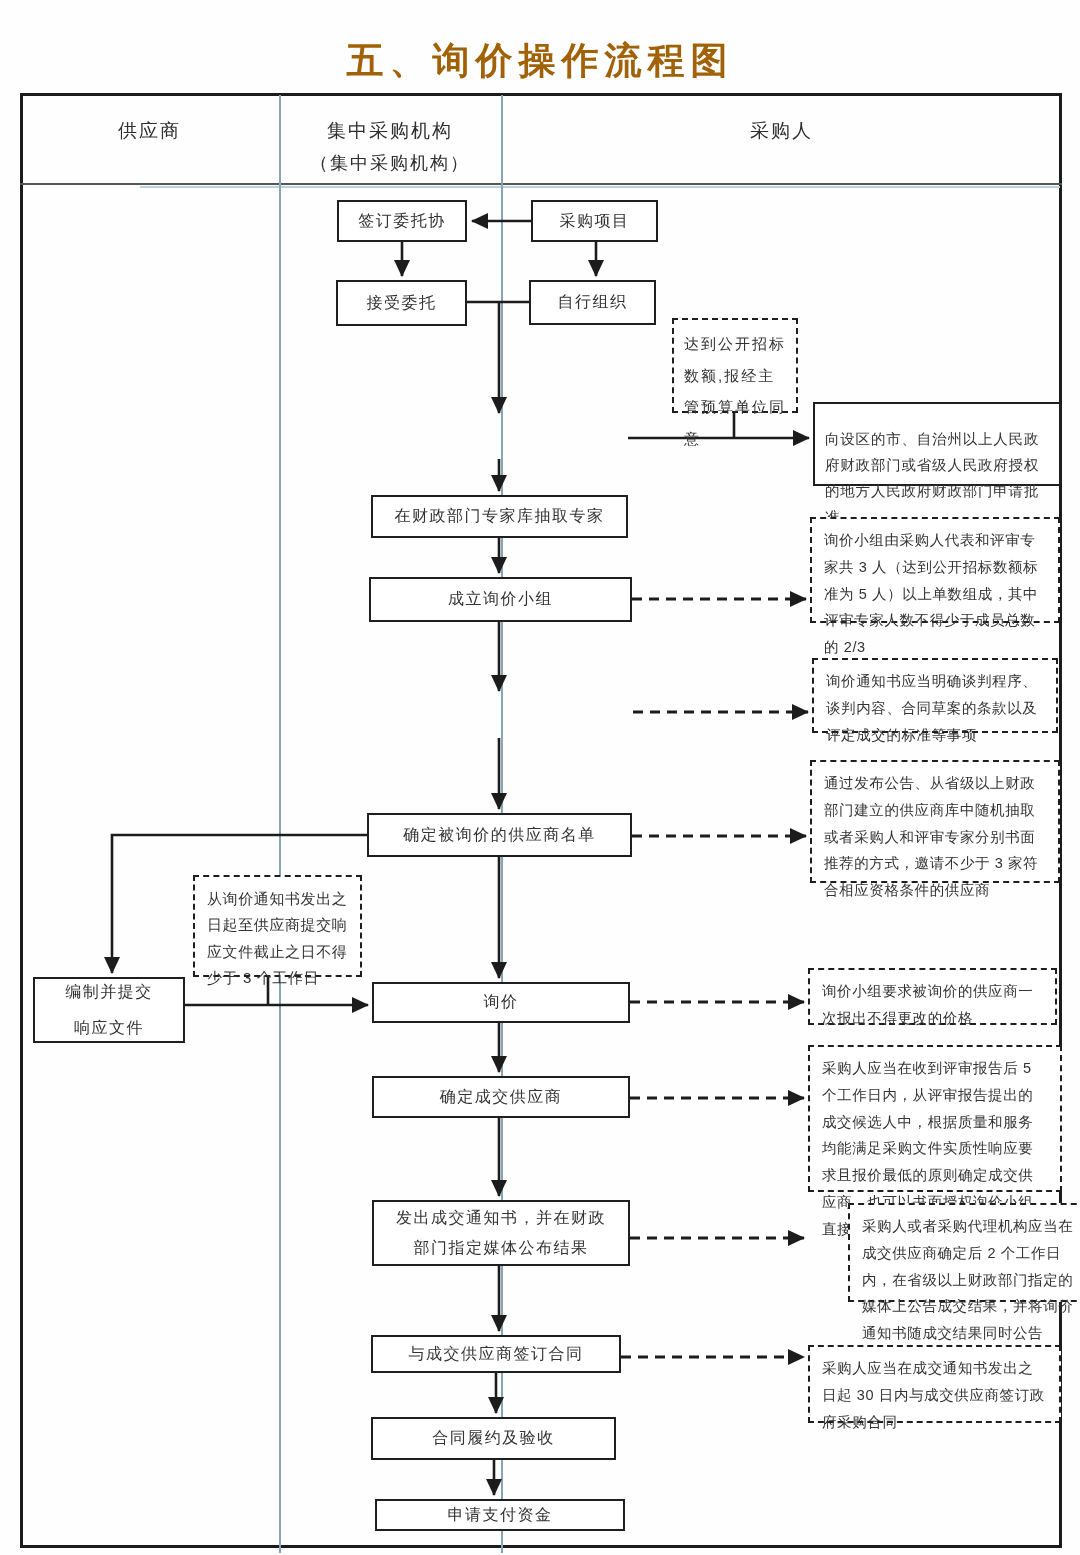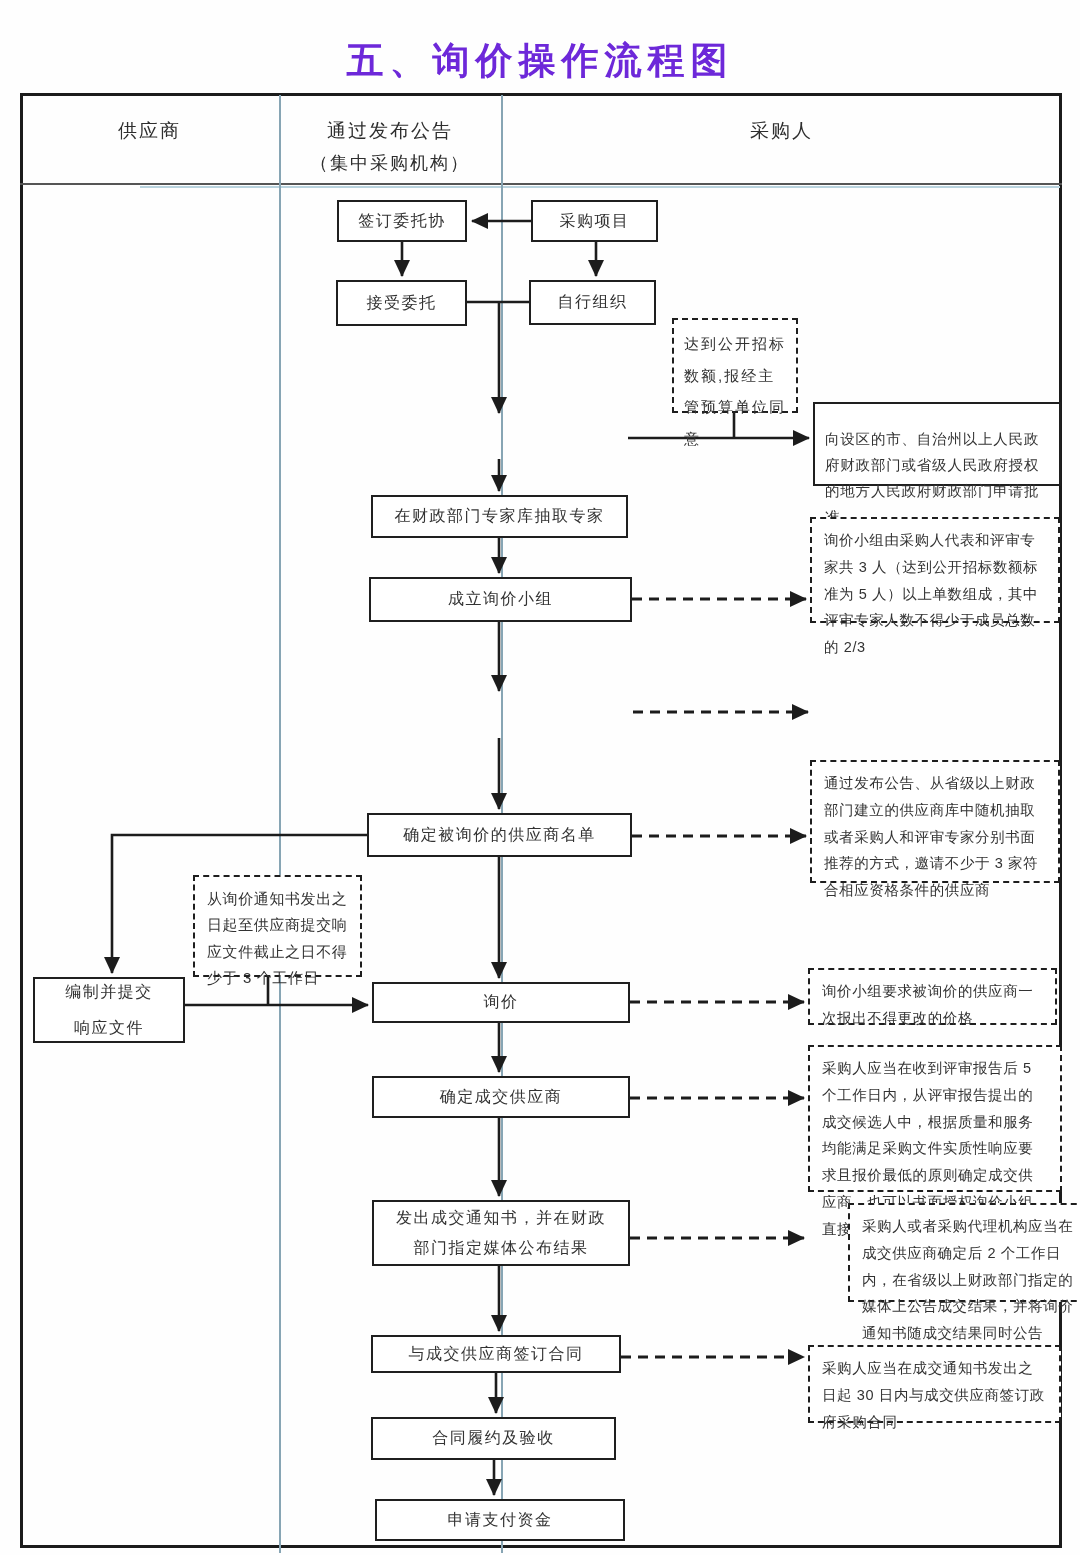--- a/index.html
+++ b/index.html
@@ -1,20 +1,20 @@
 <!DOCTYPE html>
 <html lang="zh"><head>
 <meta charset="utf-8">
 <style>
   html,body{margin:0;padding:0;background:#fff;}
   .page{position:relative;width:1080px;height:1555px;background:#fefefe;overflow:hidden;
         font-family:"Liberation Sans","DejaVu Sans",sans-serif;color:#333;}
   .title{position:absolute;left:0;top:36px;width:100%;text-align:center;
          font-family:Liberation Sans, sans-serif;
-         font-size:37px;font-weight:bold;color:#6d28d9;letter-spacing:6px;}
+         font-size:37px;font-weight:bold;color:#a16207;letter-spacing:6px;}
   .frame{position:absolute;left:20px;top:93px;width:1042px;height:1455px;
          border:3px solid #1b1b1b;box-sizing:border-box;background:transparent;z-index:0;}
   .hdr-sep{position:absolute;left:20px;top:183px;width:1042px;height:2px;background:#555;z-index:1;}
   .hdr-sep-blue{position:absolute;left:140px;top:186px;width:920px;height:2px;background:#b9d3de;z-index:1;}
   .lane-divider{position:absolute;top:95px;width:2px;height:1458px;background:#87a5b4;z-index:1;}
   .lane-label{position:absolute;top:118px;font-size:19px;color:#2e2e2e;letter-spacing:2px;text-align:center;z-index:2;}
   .lane-label .l2{font-size:18px;margin-top:7px;}
   svg.wires{position:absolute;left:0;top:0;width:1080px;height:1555px;z-index:2;pointer-events:none;}
   .node{position:absolute;box-sizing:border-box;background:#fff;border:2.5px solid #1f1f1f;
         display:flex;align-items:center;justify-content:center;flex-direction:column;
@@ -38,21 +38,21 @@
   <div class="frame"></div>
   <div class="hdr-sep"></div>
   <div class="hdr-sep-blue"></div>
   <div class="lane-divider" style="left:279px"></div>
   <div class="lane-divider" style="left:501px"></div>
 
   <div class="lane-label" style="left:20px;width:259px">
     <div>供应商</div>
   </div>
   <div class="lane-label" style="left:279px;width:222px">
-    <div>通过发布公告</div>
+    <div>集中采购机构</div>
     <div class="l2">（集中采购机构）</div>
   </div>
   <div class="lane-label" style="left:501px;width:561px">
     <div>采购人</div>
   </div>
 
   <svg class="wires" viewBox="0 0 1080 1555">
     <defs>
       <marker id="arr" markerUnits="userSpaceOnUse" markerWidth="18" markerHeight="16" refX="16" refY="8" orient="auto">
         <path d="M0,0 L17,8 L0,16 Z" fill="#1c1c1c"></path>
@@ -101,25 +101,26 @@
   <div class="node" style="left:33px;top:977px;width:152px;height:66px;line-height:1.5">
     <div>编制并提交</div>
     <div class="prepare-gap"></div>
     <div>响应文件</div>
   </div>
   <div class="node" style="left:372px;top:1076px;width:258px;height:42px">确定成交供应商</div>
   <div class="node" style="left:372px;top:982px;width:258px;height:41px">询价</div>
   <div class="node" style="left:371px;top:1335px;width:250px;height:38px">与成交供应商签订合同</div>
   <div class="node pad" style="left:372px;top:1200px;width:258px;height:66px">发出成交通知书，并在财政部门指定媒体公布结果</div>
   <div class="node" style="left:371px;top:1417px;width:245px;height:43px">合同履约及验收</div>
-  <div class="node" style="left:375px;top:1499px;width:250px;height:42px">申请支付资金</div>
+  <div class="node" style="left:375px;top:1499px;width:250px;height:32px">申请支付资金</div>
   <div class="node leftalign" style="left:813px;top:402px;width:248px;height:84px">向设区的市、自治州以上人民政府财政部门或省级人民政府授权的地方人民政府财政部门申请批准</div>
 
   <div class="note spread" style="left:672px;top:318px;width:126px;height:95px;font-size:15px;padding:8px 10px">达到公开招标数额,报经主管预算单位同意</div>
   <div class="note" style="left:810px;top:517px;width:250px;height:106px">询价小组由采购人代表和评审专家共 3 人（达到公开招标数额标准为 5 人）以上单数组成，其中评审专家人数不得少于成员总数的 2/3</div>
+  <div class="note" style="left:812px;top:658px;width:246px;height:75px">询价通知书应当明确谈判程序、谈判内容、合同草案的条款以及评定成交的标准等事项</div>
   <div class="note" style="left:810px;top:760px;width:250px;height:123px">通过发布公告、从省级以上财政部门建立的供应商库中随机抽取或者采购人和评审专家分别书面推荐的方式，邀请不少于 3 家符合相应资格条件的供应商</div>
   <div class="note" style="left:193px;top:875px;width:169px;height:102px;font-size:15px;line-height:1.75;padding:9px 12px">从询价通知书发出之日起至供应商提交响应文件截止之日不得少于 3 个工作日</div>
   <div class="note" style="left:808px;top:968px;width:249px;height:57px">询价小组要求被询价的供应商一次报出不得更改的价格</div>
   <div class="note" style="left:808px;top:1045px;width:254px;height:147px">采购人应当在收到评审报告后 5 个工作日内，从评审报告提出的成交候选人中，根据质量和服务均能满足采购文件实质性响应要求且报价最低的原则确定成交供应商，也可以书面授权询价小组直接确定成交供应商</div>
   <div class="note" style="left:848px;top:1203px;width:249px;height:99px">采购人或者采购代理机构应当在成交供应商确定后 2 个工作日内，在省级以上财政部门指定的媒体上公告成交结果，并将询价通知书随成交结果同时公告</div>
   <div class="note" style="left:808px;top:1345px;width:253px;height:78px">采购人应当在成交通知书发出之日起 30 日内与成交供应商签订政府采购合同</div>
 
 </div>
 
 </body></html>

